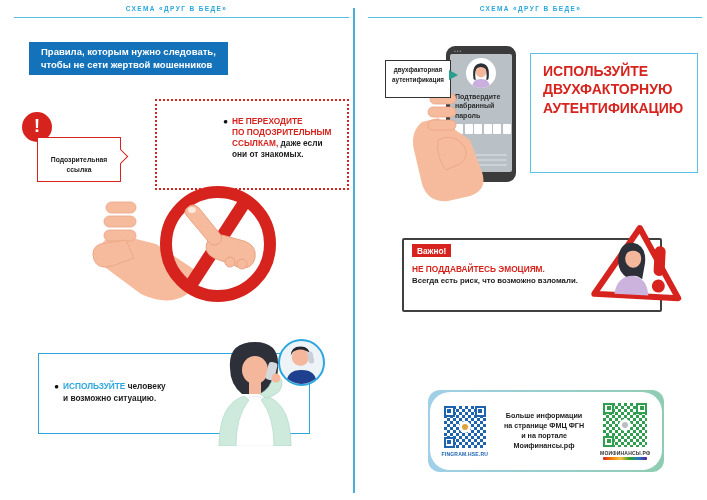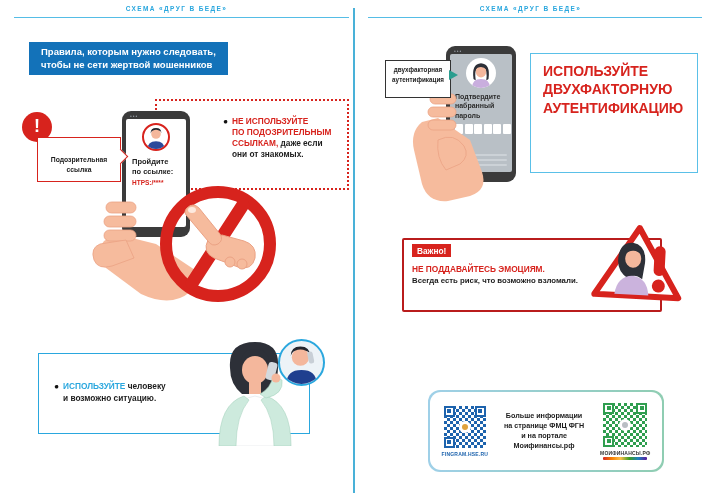--- a/index.html
+++ b/index.html
@@ -60,31 +60,31 @@
   .pw-prompt{font-size:7px;font-weight:600;color:#2c2c2c;margin:4px 0 0 5px;line-height:1.35;}
   .pw-row{display:flex;gap:1.5px;margin:4px 0 0 5px;}
   .pw-box{width:8px;height:10px;background:#fff;border-radius:1px;}
   .scr-line{position:absolute;left:5px;right:5px;height:2px;background:#ccd2d7;border-radius:1px;}
   .bubble2{position:absolute;left:385px;top:60px;width:64px;height:32px;background:#fff;
            border:1.2px solid #333;font-size:6.3px;font-weight:600;text-align:center;
            line-height:1.6;padding-top:4px;z-index:5;}
   .bubble2-tip{position:absolute;right:-8px;top:9px;width:0;height:0;border-top:5px solid transparent;
                border-bottom:5px solid transparent;border-left:9px solid #2a9d8f;}
   .important-box{position:absolute;left:402px;top:238px;width:256px;height:70px;background:#fff;
-                 border:2px solid #b91c1c;border-radius:2px;z-index:2;}
+                 border:2px solid #404040;border-radius:2px;z-index:2;}
   .important-tab{position:absolute;top:4px;left:8px;background:#d7231d;color:#fff;
                  font-size:8.3px;font-weight:bold;padding:1.5px 5px;}
   .important-em{margin:24px 0 0 8px;font-size:8.3px;font-weight:bold;color:#d7231d;}
   .important-rest{margin:2px 0 0 8px;font-size:7.8px;font-weight:bold;color:#1c1c1c;}
   .triangle-wrap{position:absolute;left:588px;top:221px;width:100px;height:84px;
                  transform:rotate(3deg);z-index:3;}
 
   .qr-panel{position:absolute;left:428px;top:390px;width:236px;height:82px;border-radius:12px;
             background:linear-gradient(90deg,#9fd0e8,#8fcdb2);padding:1.6px;box-sizing:border-box;z-index:2;}
-  .qr-panel .inner{width:100%;height:100%;background:#fff;border-radius:11px;display:flex;
+  .qr-panel .inner{width:100%;height:100%;background:#fff;border-radius:20px;display:flex;
                    align-items:center;justify-content:space-between;padding:0 12px;box-sizing:border-box;}
   .qr-col{display:flex;flex-direction:column;align-items:center;}
   .qr{position:relative;width:42px;height:42px;background-color:#fff;}
   .qr.blue{background-image:conic-gradient(#1d63ad 90deg,#fff 90deg 180deg,#1d63ad 180deg 270deg,#fff 270deg);
            background-size:6px 6px;}
   .qr.green{width:44px;height:44px;
             background-image:conic-gradient(#2f9e4f 90deg,#fff 90deg 180deg,#2f9e4f 180deg 270deg,#fff 270deg);
             background-size:6px 6px;}
   .finder{position:absolute;width:11px;height:11px;background:#fff;box-sizing:border-box;}
   .qr.blue .finder{border:2.5px solid #1d63ad;}
@@ -116,49 +116,34 @@
 
   <div class="banner">
     <div>Правила, которым нужно следовать,</div>
     <div>чтобы не сети жертвой мошенников</div>
   </div>
 
   <div class="dotted-frame"></div>
 
   <div class="rule-links pre">
     <span class="bullet">●</span>
-    <span><span class="em-red pre">НЕ ИСПОЛЬЗУЙТЕ
+    <span><span class="em-red pre">НЕ ПЕРЕХОДИТЕ
 ПО ПОДОЗРИТЕЛЬНЫМ
 ССЫЛКАМ,</span><span class="pre"> даже если
 они от знакомых.</span></span>
   </div>
 
   <div class="warn-tail"></div>
   <div class="warn-circle">!</div>
   <div class="bubble1 pre">
     <span class="pre">Подозрительная
 ссылка</span>
     <div class="bubble1-tip"></div>
   </div>
 
-  <div class="phone" style="left:122px;top:111px;width:68px;height:126px;box-sizing:border-box;">
-    <div class="status">•••</div>
-    <div class="screen">
-      <div class="avatar1">
-        <svg viewBox="0 0 40 40" width="100%" height="100%">
-          <path d="M6 40 Q6 27 20 27 Q34 27 34 40 Z" fill="#2b4a9b"></path>
-          <circle cx="20" cy="15" r="8" fill="#f4b79c"></circle>
-          <path d="M11 14 Q11 5 20 5 Q29 5 29 14 Q29 10 25 9 Q20 7 15 9 Q12 10 11 14Z" fill="#23262e"></path>
-        </svg>
-      </div>
-      <div class="link-prompt pre">Пройдите
-по ссылке:</div>
-      <div class="link-url">HTPS:/****</div>
-    </div>
-  </div>
 
   <svg class="abs" style="left:86px;top:196px;z-index:4;" width="120" height="105" viewBox="0 0 120 105">
     <g fill="#f6bb9d" stroke="#eba284" stroke-width="0.8">
       <path d="M18 45 Q8 58 20 72 L55 98 Q85 112 104 96 L118 80 70 48 30 38Z" stroke="none"></path>
       <rect x="20" y="6" width="30" height="11" rx="5.5"></rect>
       <rect x="18" y="20" width="32" height="11" rx="5.5"></rect>
       <rect x="18" y="34" width="32" height="11" rx="5.5"></rect>
       <path d="M14 48 Q4 52 8 64 Q12 74 26 70 L48 62 40 44Z"></path>
     </g>
   </svg>

